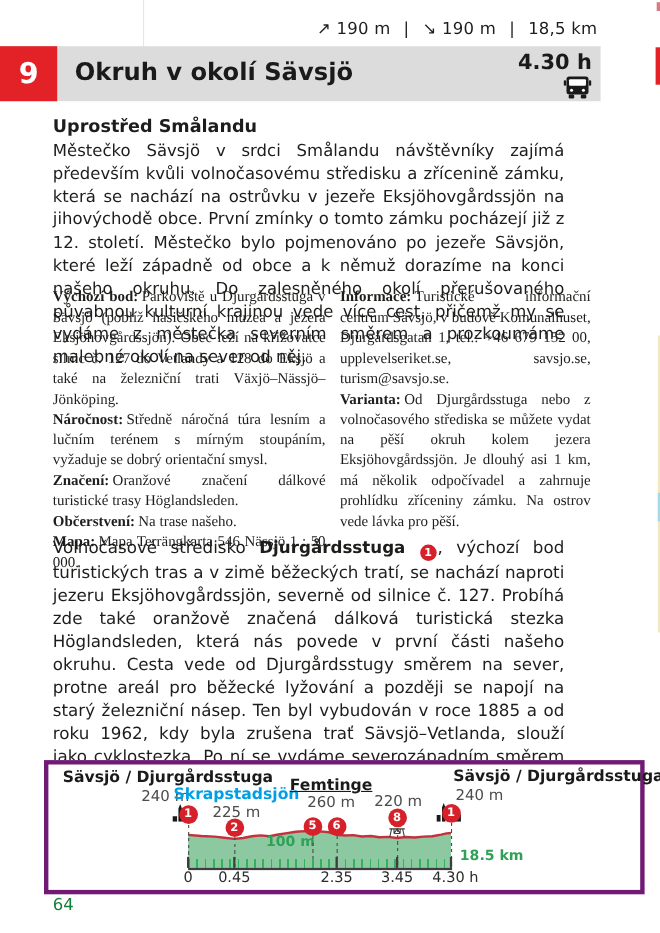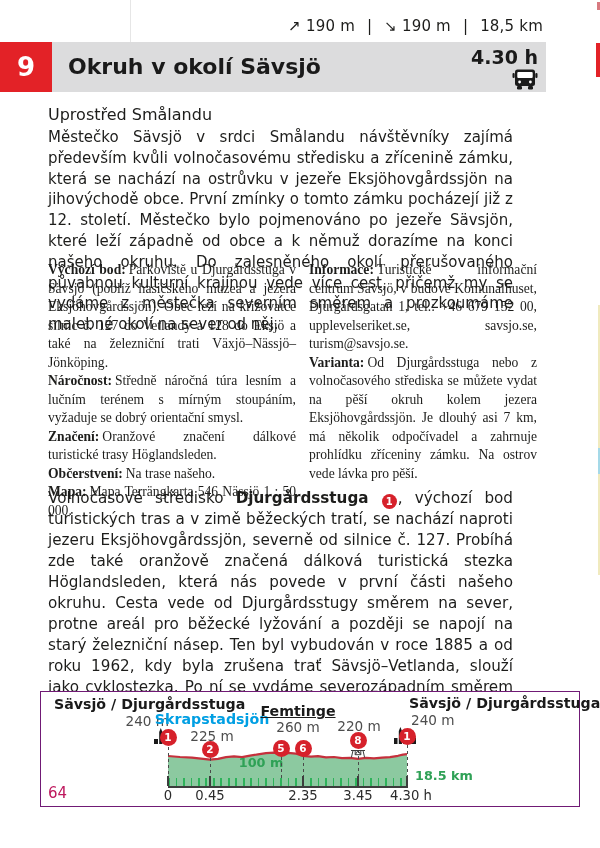--- a/index.html
+++ b/index.html
@@ -16,55 +16,55 @@
   .top-stats{position:absolute;top:17px;right:57px;font-size:15px;letter-spacing:.2px;color:#1d1d1b;white-space:nowrap;}
   .top-stats .sep{margin:0 7px;color:#1d1d1b;}
   
   .header-bar{position:absolute;left:0;top:42px;width:546px;height:50px;background:#dcdcdd;}
   .route-number{position:absolute;left:0;top:0;width:52px;height:50px;background:#e32227;color:#fff;
                 font-weight:bold;font-size:26px;text-align:center;line-height:50px;}
   .route-title{position:absolute;left:68px;top:0;height:50px;line-height:50px;font-size:22px;font-weight:bold;color:#1a1a1a;white-space:nowrap;}
   .duration{position:absolute;right:8px;top:4px;font-size:19px;font-weight:bold;color:#1a1a1a;}
   .bus-wrap{position:absolute;right:8px;top:27px;}
   
-  .intro-heading{position:absolute;left:48px;top:105px;font-size:16px;font-weight:normal;}
+  .intro-heading{position:absolute;left:48px;top:105px;font-size:16px;font-weight:bold;}
   .intro-text{position:absolute;left:48px;top:127px;width:465px;font-size:15px;line-height:20.8px;
               text-align:justify;}
   
   .info-cols{position:absolute;left:48px;top:261px;width:489px;display:flex;gap:13px;}
   .info-col{font-size:13.6px;line-height:18.5px;text-align:justify;font-family:Liberation Serif, serif;}
   .info-col.left{width:248px;}
   .info-col.right{width:228px;}
   .info-col p{margin:0;}
   .info-col b{margin-right:3px;}
   
   .main-par{position:absolute;left:48px;top:488px;width:465px;font-size:15.2px;line-height:21px;text-align:justify;}
   .badge{display:inline-block;width:15px;height:15px;border-radius:50%;background:#d6212b;color:#fff;
          font-size:10px;font-weight:bold;text-align:center;line-height:15px;vertical-align:-2px;margin:0 1px;}
   
-  .chart{position:absolute;left:40px;top:691px;width:538px;height:114px;border:1px solid #701a75;background:#fff;}
+  .chart{position:absolute;left:40px;top:691px;width:538px;height:114px;border:4px solid #701a75;background:#fff;}
   .chart .abs{position:absolute;white-space:nowrap;}
   .st-name{font-size:14.2px;font-weight:bold;color:#1a1a1a;}
   .st-name.blue{color:#009fe3;}
   .st-elev{font-size:13.6px;color:#4d4d4d;}
   .ctr{text-align:center;}
   .rgt{text-align:right;}
   .mk{position:absolute;width:17px;height:17px;border-radius:50%;background:#d6212b;color:#fff;
       font-size:10.5px;font-weight:bold;text-align:center;line-height:17px;}
   .dash{position:absolute;width:1.5px;background:repeating-linear-gradient(to bottom,#4a4a4a 0 3px,transparent 3px 6px);}
   .ruler{position:absolute;left:127px;top:86px;width:239px;height:8px;
          background:repeating-linear-gradient(to right,#2db35a 0 1.5px,transparent 1.5px 7.5px);}
   .majtick{position:absolute;width:2px;height:10px;top:84px;background:#3d3d3d;}
   .baseline{position:absolute;left:127px;top:94px;width:240px;height:1.5px;background:#3d3d3d;}
   .tick-label{position:absolute;top:96px;font-size:13.2px;color:#2b2b2b;}
   .green-label{font-size:12.8px;font-weight:bold;color:#2fa156;}
   .profile-svg{position:absolute;left:127px;top:52px;}
   .bld{position:absolute;}
   
-  .page-num{position:absolute;left:48px;top:784px;font-size:15px;color:#be185d;}
+  .page-num{position:absolute;left:48px;top:813px;font-size:15px;color:#15803d;}
 </style>
 </head>
 <body>
 
 <div class="page">
 
   <div class="corner-v"></div>
   <div class="corner-h"></div>
   <div class="edge-red"></div>
   <div class="edge-red2"></div>
@@ -105,21 +105,21 @@
   <div class="info-cols">
     <div class="info-col left">
       <p><b>Výchozí bod:</b><span>Parkoviště u Djurgårdsstuga v Sävsjö (poblíž hasičského muzea a jezera Eksjöhovgårdssjön). Obec leží na křižovatce silnic č. 127 do Vetlandy a 128 do Eksjö a také na železniční trati Växjö–Nässjö–Jönköping.</span></p>
       <p><b>Náročnost:</b><span>Středně náročná túra lesním a lučním terénem s mírným stoupáním, vyžaduje se dobrý orientační smysl.</span></p>
       <p><b>Značení:</b><span>Oranžové značení dálkové turistické trasy Höglandsleden.</span></p>
       <p><b>Občerstvení:</b><span>Na trase našeho.</span></p>
       <p><b>Mapa:</b><span>Mapa Terrängkarta 546 Nässjö 1 : 50 000.</span></p>
     </div>
     <div class="info-col right">
       <p><b>Informace:</b><span>Turistické informační centrum Sävsjö, v budově Komunalhuset, Djurgårdsgatan 1, tel.: +46 679 152 00, upplevelseriket.se, savsjo.se, turism@savsjo.se.</span></p>
-      <p><b>Varianta:</b><span>Od Djurgårdsstuga nebo z volnočasového střediska se můžete vydat na pěší okruh kolem jezera Eksjöhovgårdssjön. Je dlouhý asi 7 km, má několik odpočívadel a zahrnuje prohlídku zříceniny zámku. Na ostrov vede lávka pro pěší.</span></p>
+      <p><b>Varianta:</b><span>Od Djurgårdsstuga nebo z volnočasového střediska se můžete vydat na pěší okruh kolem jezera Eksjöhovgårdssjön. Je dlouhý asi 1 km, má několik odpočívadel a zahrnuje prohlídku zříceniny zámku. Na ostrov vede lávka pro pěší.</span></p>
     </div>
   </div>
 
   <div class="main-par"><span>Volnočasové středisko </span><b>Djurgårdsstuga</b> <span class="badge">1</span><span>, výchozí bod turistických tras a v zimě běžeckých tratí, se nachází naproti jezeru Eksjöhovgårdssjön, severně od silnice č. 127. Probíhá zde také oranžově značená dálková turistická stezka Höglandsleden, která nás povede v první části našeho okruhu. Cesta vede od Djurgårdsstugy směrem na sever, protne areál pro běžecké lyžování a později se napojí na starý železniční násep. Ten byl vybudován v roce 1885 a od roku 1962, kdy byla zrušena trať Sävsjö–Vetlanda, slouží jako cyklostezka. Po ní se vydáme severozápadním směrem k silnici číslo 128, kterou přejdeme a po nenáročných štěrkových a lesních cestách pokračujeme k jezeru </span><b>Skrapstadsjön</b> <span class="badge">2</span><span>. Projdeme pod železniční tratí</span></div>
 
   <div class="chart">
 
     <div class="abs st-name" style="left:13px;top:4px;">Sävsjö / Djurgårdsstuga</div>
     <div class="abs st-elev rgt" style="left:64px;top:21px;width:64px;">240 m</div>
 

